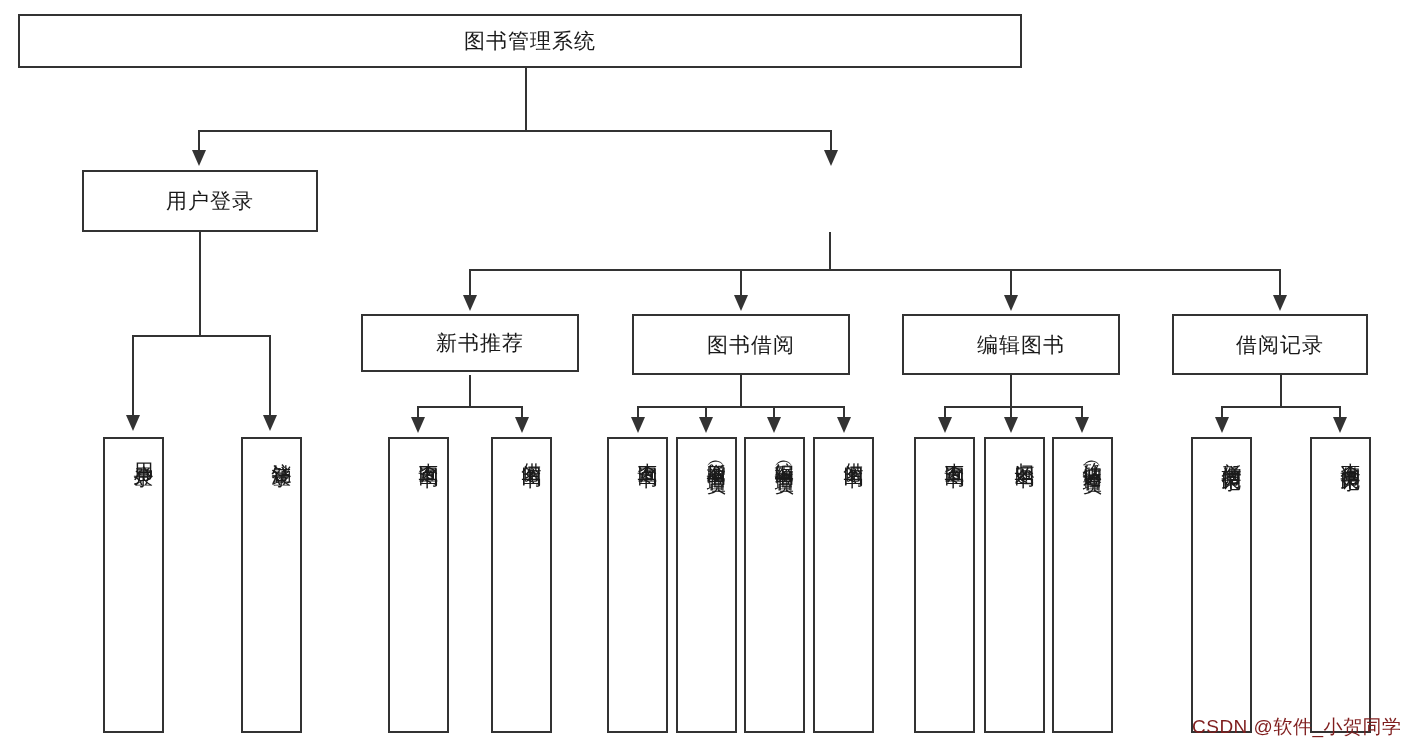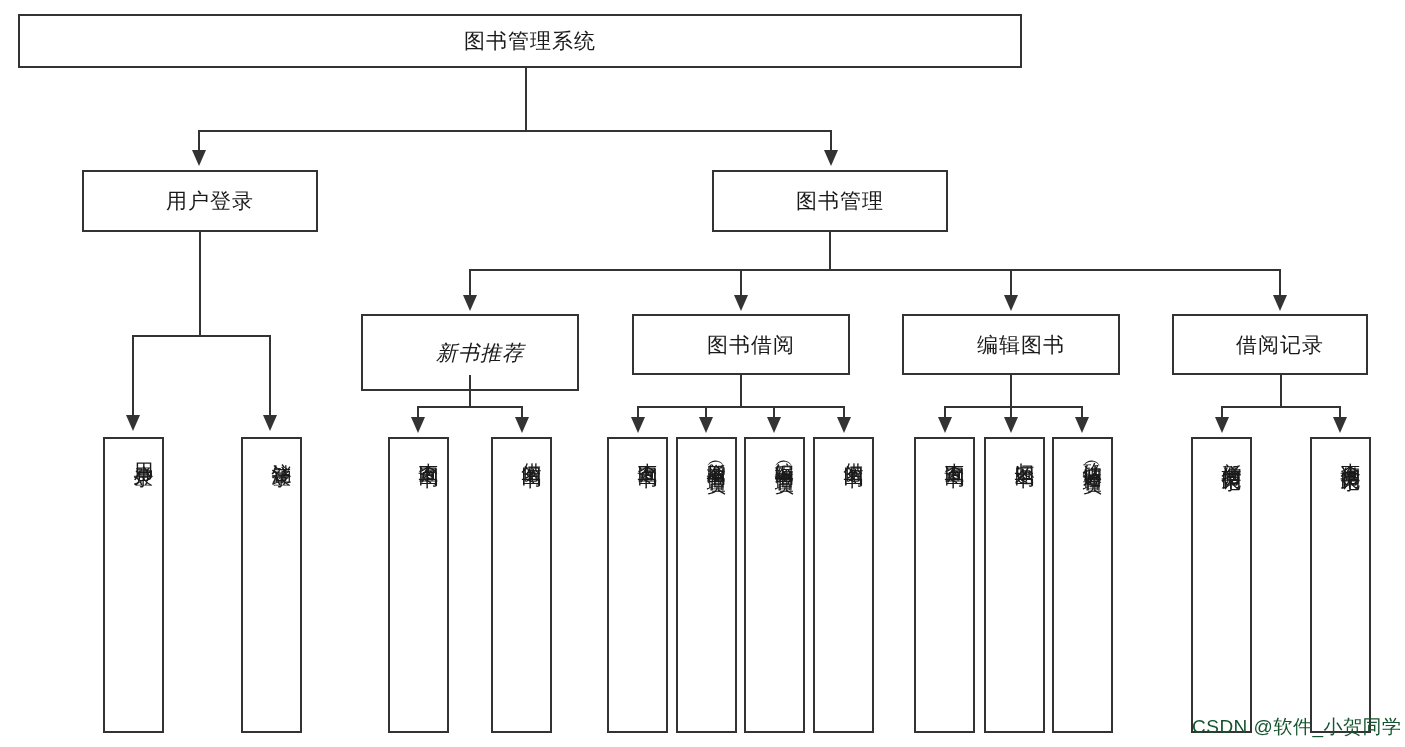--- a/index.html
+++ b/index.html
@@ -60,21 +60,21 @@
     position: absolute;
     width: 0;
     height: 0;
     border-left: 7px solid transparent;
     border-right: 7px solid transparent;
     border-top: 16px solid #333333;
   }
   .watermark {
     position: absolute;
     font-size: 19px;
-    color: #14532d;
+    color: #7f1d1d;
     white-space: nowrap;
     letter-spacing: 0.5px;
   }
 </style>
 </head>
 <body>
 
 <div id="canvas">
 
   <div class="node h" style="left:18px; top:14px; width:1004px; height:54px;">
@@ -83,23 +83,20 @@
 
   <div class="conn vline" style="left:525px; top:68px; width:2px; height:63px;"></div>
   <div class="conn hline" style="left:198px; top:130px; width:634px; height:2px;"></div>
   <div class="conn vline" style="left:198px; top:130px; width:2px; height:22px;"></div>
   <div class="arrow" style="left:192px; top:150px;"></div>
   <div class="conn vline" style="left:830px; top:130px; width:2px; height:22px;"></div>
   <div class="arrow" style="left:824px; top:150px;"></div>
 
   <div class="node h" style="left:82px; top:170px; width:236px; height:62px;">
     <span>用户登录</span>
-  </div>
-  <div class="node h" style="left:712px; top:170px; width:236px; height:62px;">
-    <span>图书管理</span>
   </div>
 
   <div class="conn vline" style="left:199px; top:232px; width:2px; height:104px;"></div>
   <div class="conn hline" style="left:132px; top:335px; width:137px; height:2px;"></div>
   <div class="conn vline" style="left:132px; top:335px; width:2px; height:82px;"></div>
   <div class="arrow" style="left:126px; top:415px;"></div>
   <div class="conn vline" style="left:269px; top:335px; width:2px; height:82px;"></div>
   <div class="arrow" style="left:263px; top:415px;"></div>
 
   <div class="conn vline" style="left:829px; top:232px; width:2px; height:39px;"></div>
@@ -107,21 +104,21 @@
 
   <div class="conn vline" style="left:469px; top:269px; width:2px; height:28px;"></div>
   <div class="arrow" style="left:463px; top:295px;"></div>
   <div class="conn vline" style="left:740px; top:269px; width:2px; height:28px;"></div>
   <div class="arrow" style="left:734px; top:295px;"></div>
   <div class="conn vline" style="left:1010px; top:269px; width:2px; height:28px;"></div>
   <div class="arrow" style="left:1004px; top:295px;"></div>
   <div class="conn vline" style="left:1279px; top:269px; width:2px; height:28px;"></div>
   <div class="arrow" style="left:1273px; top:295px;"></div>
 
-  <div class="node h" style="left:361px; top:314px; width:218px; height:77px;font-style:italic;">
+  <div class="node h" style="left:361px; top:314px; width:218px; height:58px;">
     <span>新书推荐</span>
   </div>
   <div class="node h" style="left:632px; top:314px; width:218px; height:61px;text-align:center;">
     <span>图书借阅</span>
   </div>
   <div class="node h" style="left:902px; top:314px; width:218px; height:61px;">
     <span>编辑图书</span>
   </div>
   <div class="node h" style="left:1172px; top:314px; width:196px; height:61px;">
     <span>借阅记录</span>

